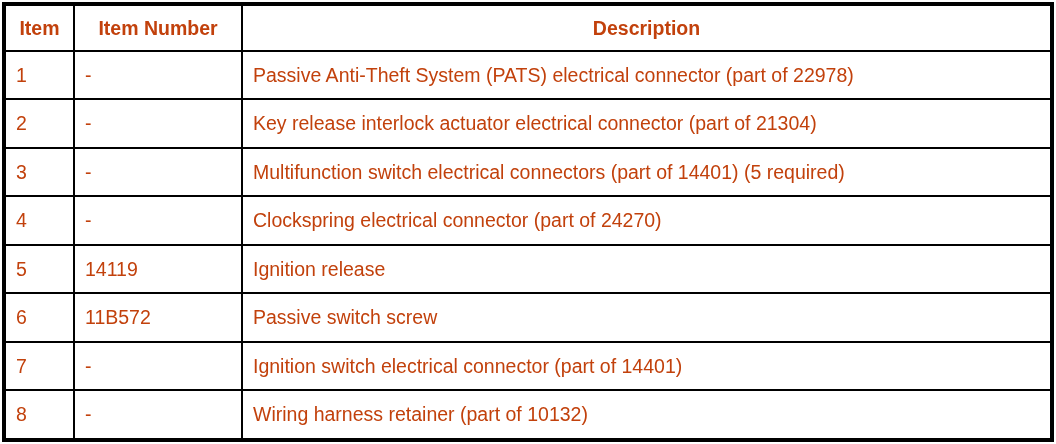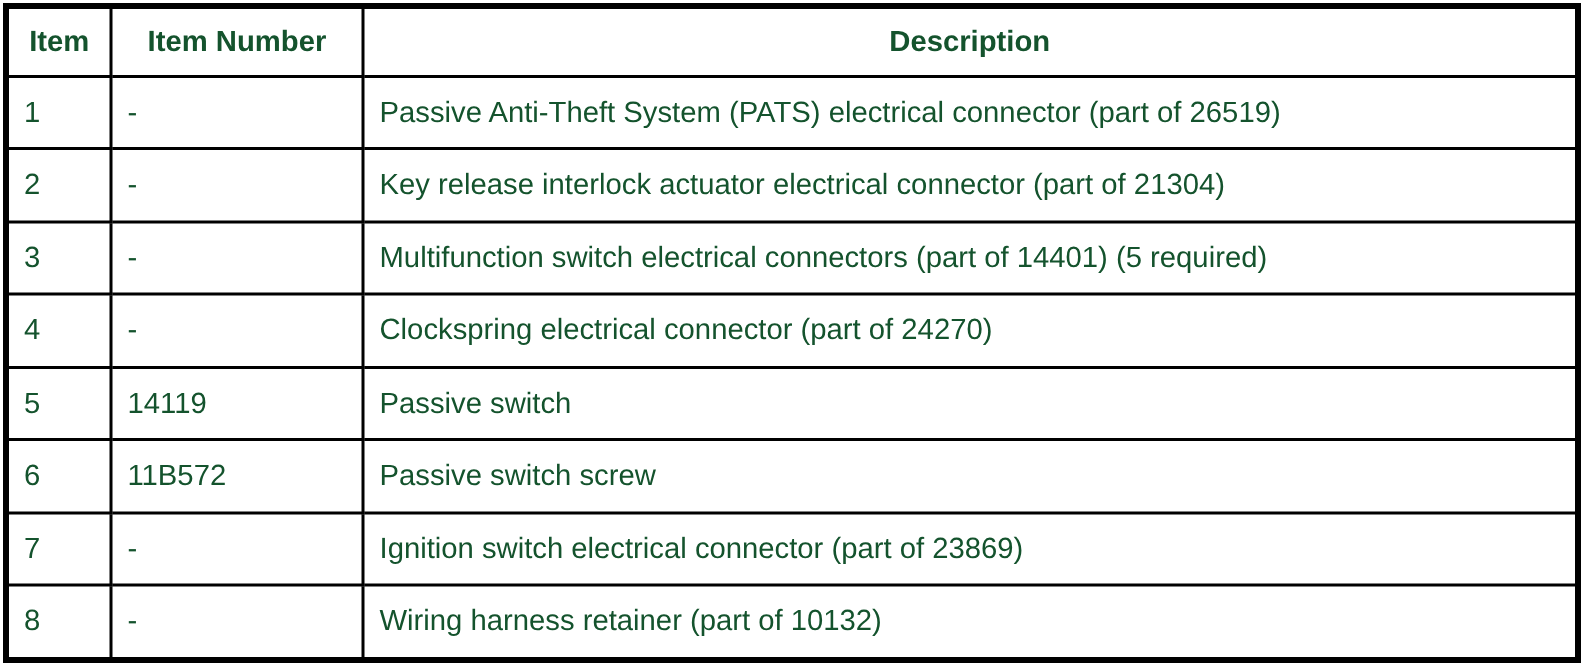--- a/index.html
+++ b/index.html
@@ -15,21 +15,21 @@
   }
   table.parts {
     width: 1052px;
     height: 440px;
     margin: 2px;
     border-collapse: collapse;
     table-layout: fixed;
     border: 4px solid #000000;
     font-family: "Liberation Sans", sans-serif;
     font-size: 19.5px;
-    color: #14532d;
+    color: #c2410c;
     background: #ffffff;
   }
   table.parts th,
   table.parts td {
     border: 2px solid #000000;
     padding: 0 10px;
     overflow: hidden;
     white-space: nowrap;
     vertical-align: middle;
   }
@@ -60,51 +60,51 @@
       <tr>
         <th>Item</th>
         <th>Item Number</th>
         <th>Description</th>
       </tr>
     </thead>
     <tbody>
       <tr>
         <td>1</td>
         <td>-</td>
-        <td>Passive Anti-Theft System (PATS) electrical connector (part of 26519)</td>
+        <td>Passive Anti-Theft System (PATS) electrical connector (part of 22978)</td>
       </tr>
       <tr>
         <td>2</td>
         <td>-</td>
         <td>Key release interlock actuator electrical connector (part of 21304)</td>
       </tr>
       <tr>
         <td>3</td>
         <td>-</td>
         <td>Multifunction switch electrical connectors (part of 14401) (5 required)</td>
       </tr>
       <tr>
         <td>4</td>
         <td>-</td>
         <td>Clockspring electrical connector (part of 24270)</td>
       </tr>
       <tr>
         <td>5</td>
         <td>14119</td>
-        <td>Passive switch</td>
+        <td>Ignition release</td>
       </tr>
       <tr>
         <td>6</td>
         <td>11B572</td>
         <td>Passive switch screw</td>
       </tr>
       <tr>
         <td>7</td>
         <td>-</td>
-        <td>Ignition switch electrical connector (part of 23869)</td>
+        <td>Ignition switch electrical connector (part of 14401)</td>
       </tr>
       <tr>
         <td>8</td>
         <td>-</td>
         <td>Wiring harness retainer (part of 10132)</td>
       </tr>
     </tbody>
   </table>
 </div>
 

